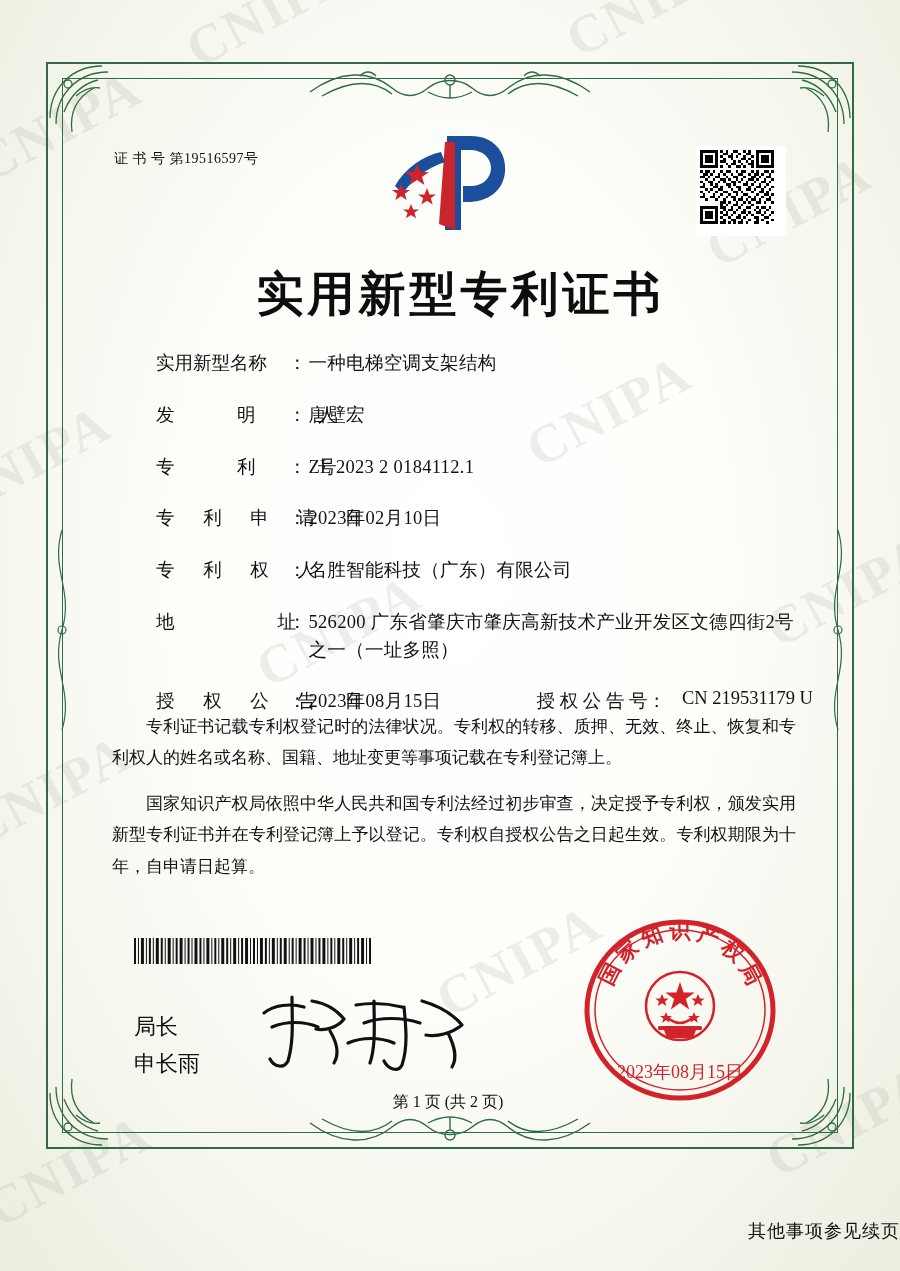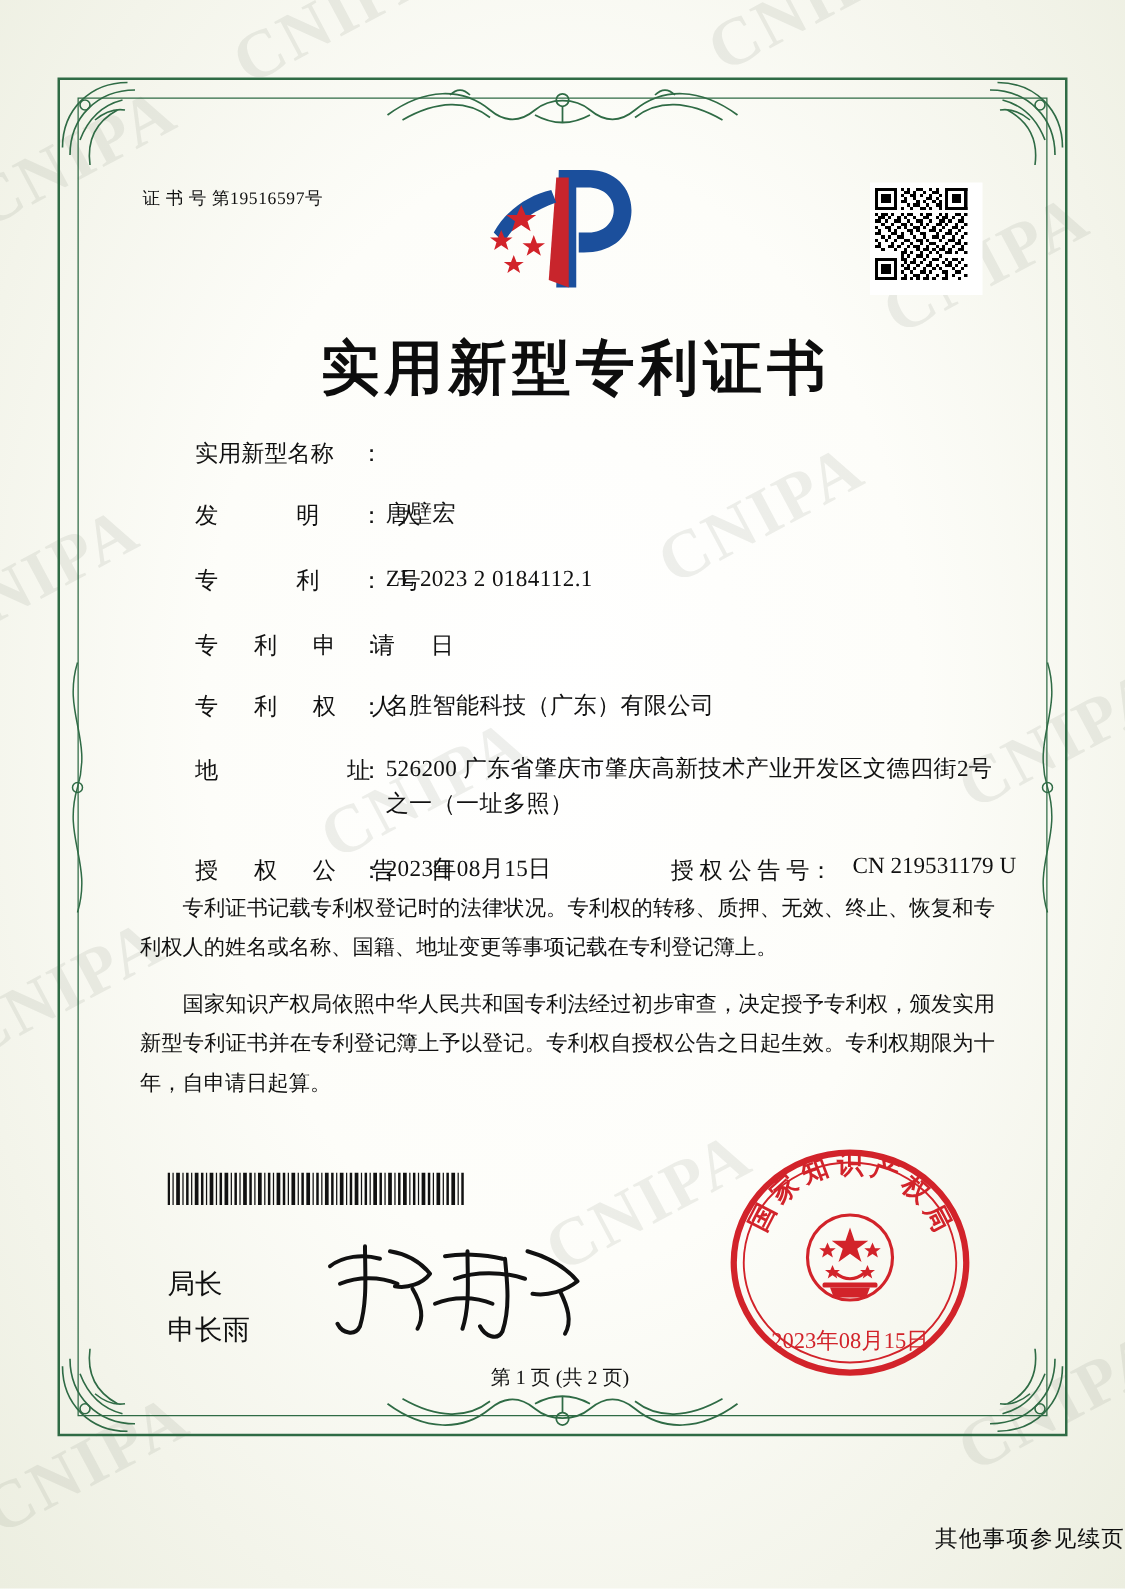--- a/index.html
+++ b/index.html
@@ -554,34 +554,36 @@
         </g>
       </svg>
     </div>
 
     <div class="title">实用新型专利证书</div>
 
     <div class="fields">
       <div class="field-row">
         <span class="field-label f-sp1">实用新型名称</span>
         <span class="field-colon">：</span>
+        <span class="field-value">一种电梯空调支架结构</span>
       </div>
       <div class="field-row">
         <span class="field-label f-sp3">发　明　人</span>
         <span class="field-colon">：</span>
         <span class="field-value">唐壁宏</span>
       </div>
       <div class="field-row">
         <span class="field-label f-sp3">专　利　号</span>
         <span class="field-colon">：</span>
         <span class="field-value">ZL 2023 2 0184112.1</span>
       </div>
       <div class="field-row">
         <span class="field-label f-sp2">专 利 申 请 日</span>
         <span class="field-colon">：</span>
+        <span class="field-value">2023年02月10日</span>
       </div>
       <div class="field-row">
         <span class="field-label f-sp2">专 利 权 人</span>
         <span class="field-colon">：</span>
         <span class="field-value">名胜智能科技（广东）有限公司</span>
       </div>
       <div class="field-row">
         <span class="field-label f-sp3">地　　址</span>
         <span class="field-colon">：</span>
         <span class="field-value">526200 广东省肇庆市肇庆高新技术产业开发区文德四街2号之一（一址多照）</span>

